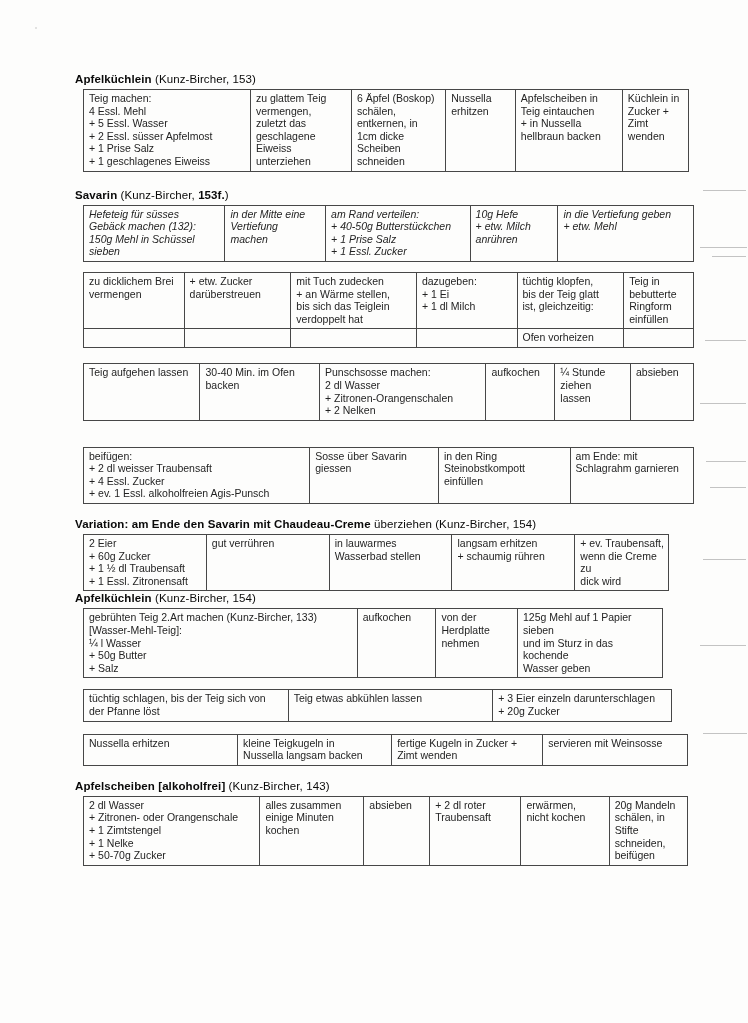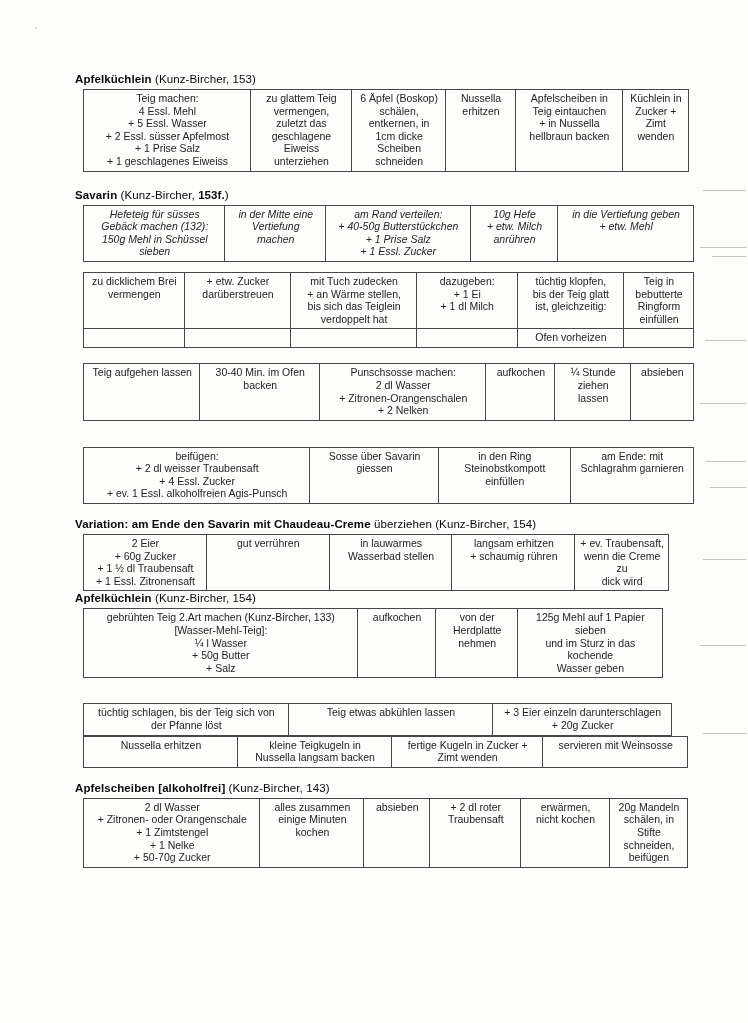--- a/index.html
+++ b/index.html
@@ -15,43 +15,43 @@
   .content{
     position:absolute;
     top:72px;left:75px;width:630px;
   }
   .heading{
     font-size:11.5px;line-height:14px;
     margin:0 0 3px 0;color:#090909;
     letter-spacing:0.1px;
   }
   .heading .b{font-weight:bold;}
-  .tables{margin-left:8px;text-align:center;}
+  .tables{margin-left:8px;}
   table.rtable{
     border-collapse:collapse;
     table-layout:fixed;
   }
   table.rtable td{
     border:1px solid #474747;
     vertical-align:top;
     padding:2px 4px 3px 5px;
     font-size:10.5px;
     line-height:12.6px;
     white-space:pre-line;
     color:#232323;
   }
   
   [data-name="recipe-table-apfel-1"]{margin-bottom:16px;}
   [data-name="recipe-table-savarin-1"]{margin-bottom:10px;font-style:italic;}
   [data-name="recipe-table-savarin-2"]{margin-bottom:15px;}
   [data-name="recipe-table-savarin-3"]{margin-bottom:26px;}
   [data-name="recipe-table-savarin-4"]{margin-bottom:13px;}
   [data-name="recipe-table-variation-1"]{}
-  [data-name="recipe-table-ofen-1"]{margin-bottom:25px;padding-left:28px;}
-  [data-name="recipe-table-ofen-2"]{border-radius:6px;}
+  [data-name="recipe-table-ofen-1"]{margin-bottom:11px;padding-left:28px;}
+  [data-name="recipe-table-ofen-2"]{margin-bottom:12px;border-radius:6px;}
   [data-name="recipe-table-ofen-3"]{margin-bottom:13px;}
   [data-name="recipe-table-rotwein-1"]{margin-bottom:0;}
   
   [data-name="recipe-table-savarin-2"] tr:last-child{height:19px;}
   [data-name="recipe-table-savarin-2"] tr:last-child td{border-top-style:dashed;border-top-color:#6a6a6a;}
   .page-number{
     position:absolute;top:960px;left:0;right:4px;
     text-align:center;
     font-size:12px;color:#2a2a2a;
   }

